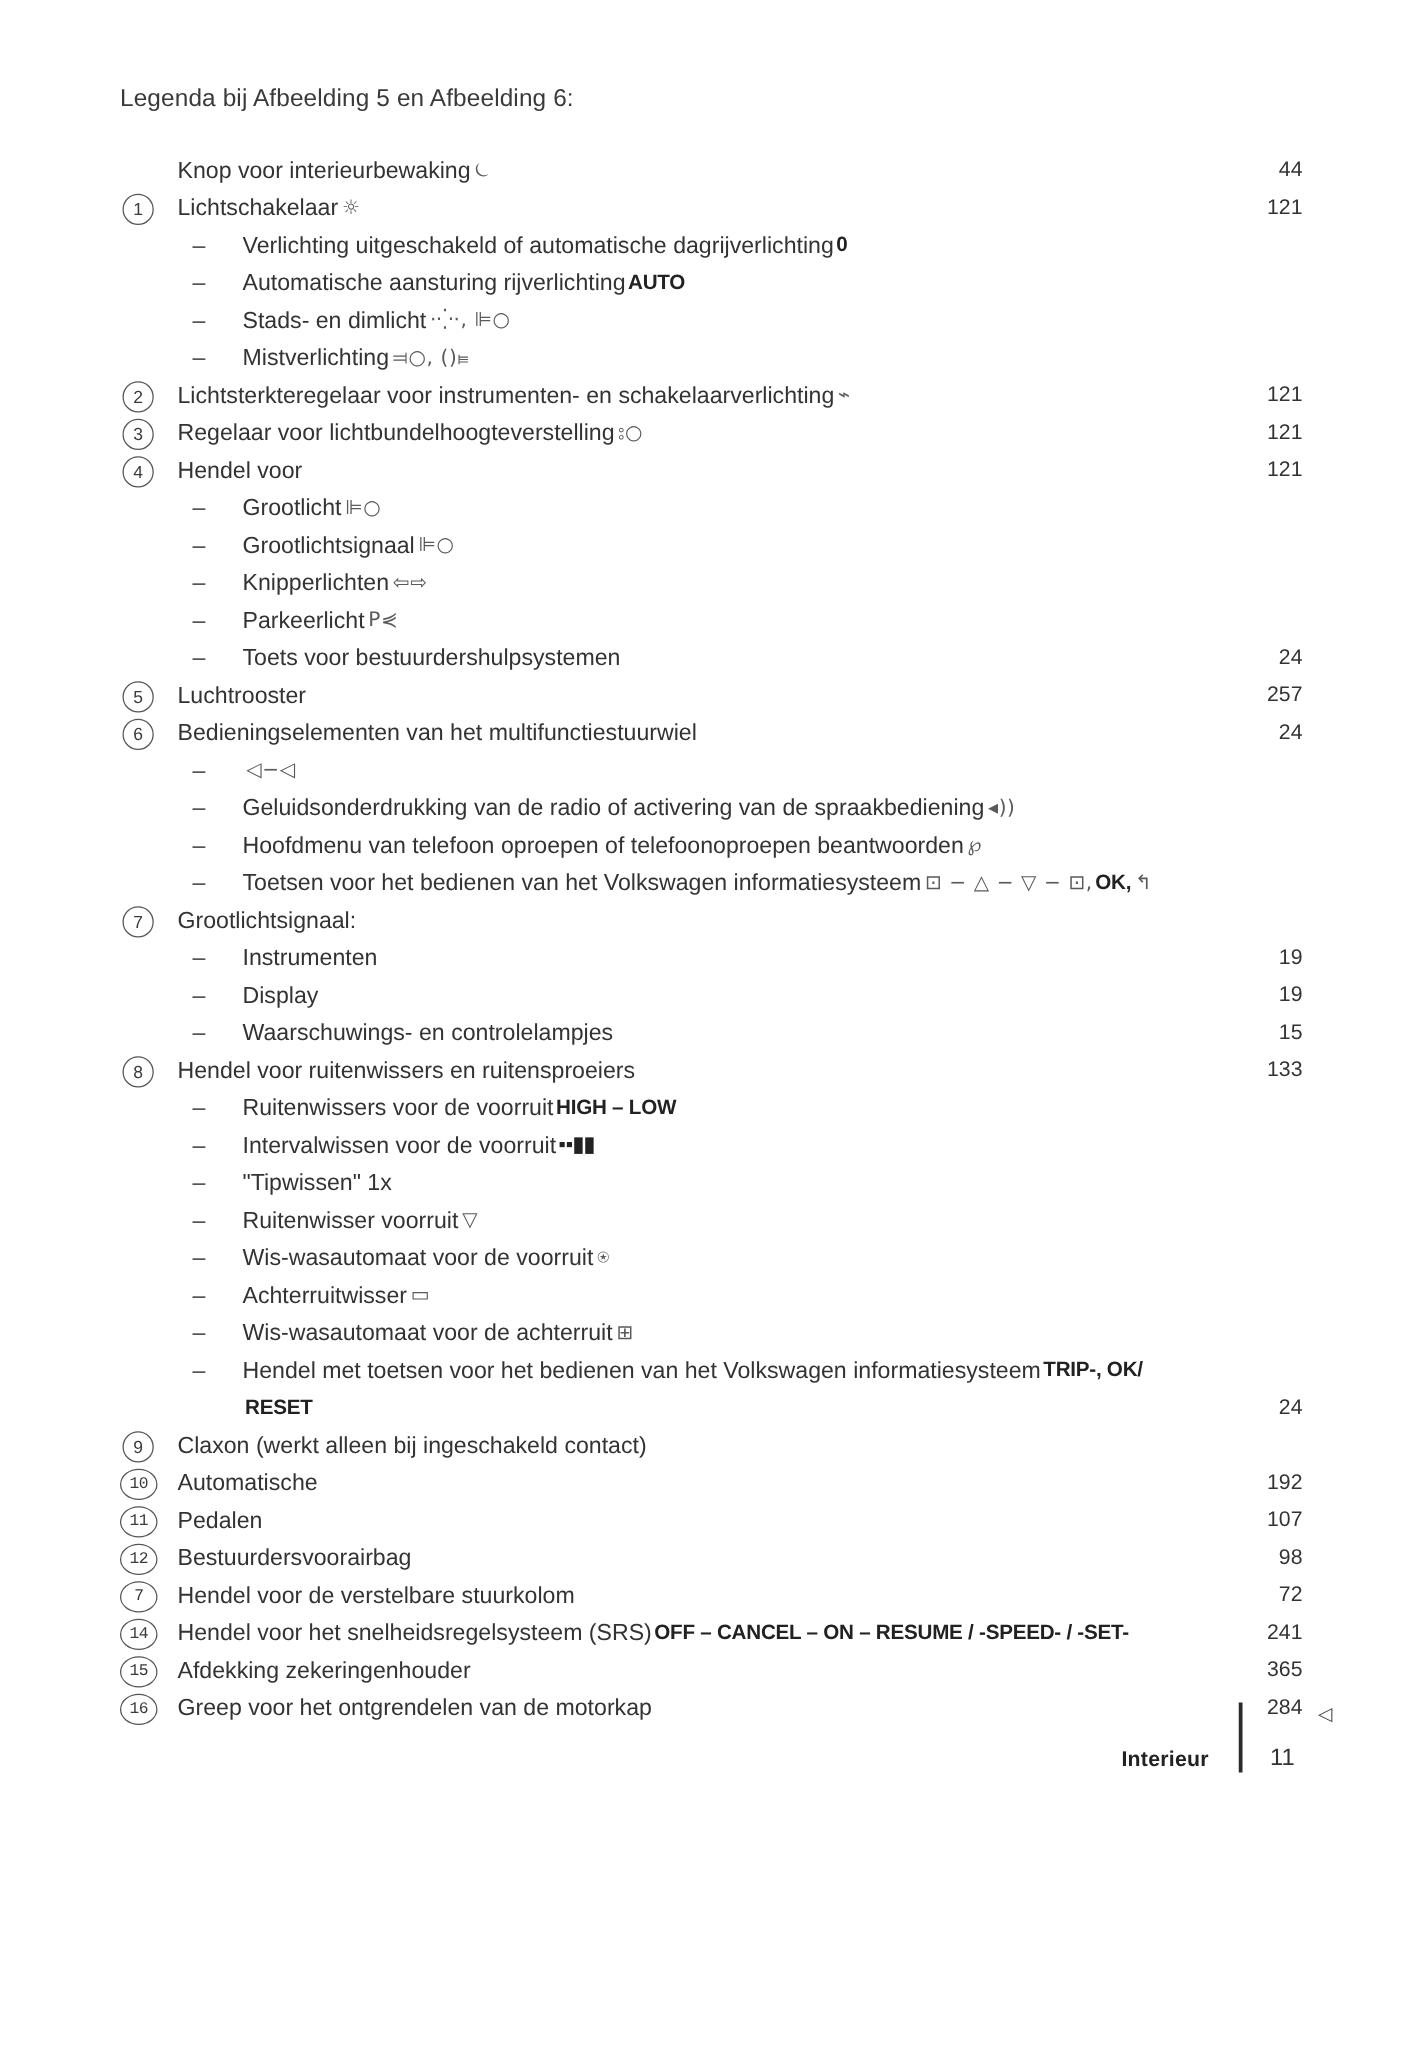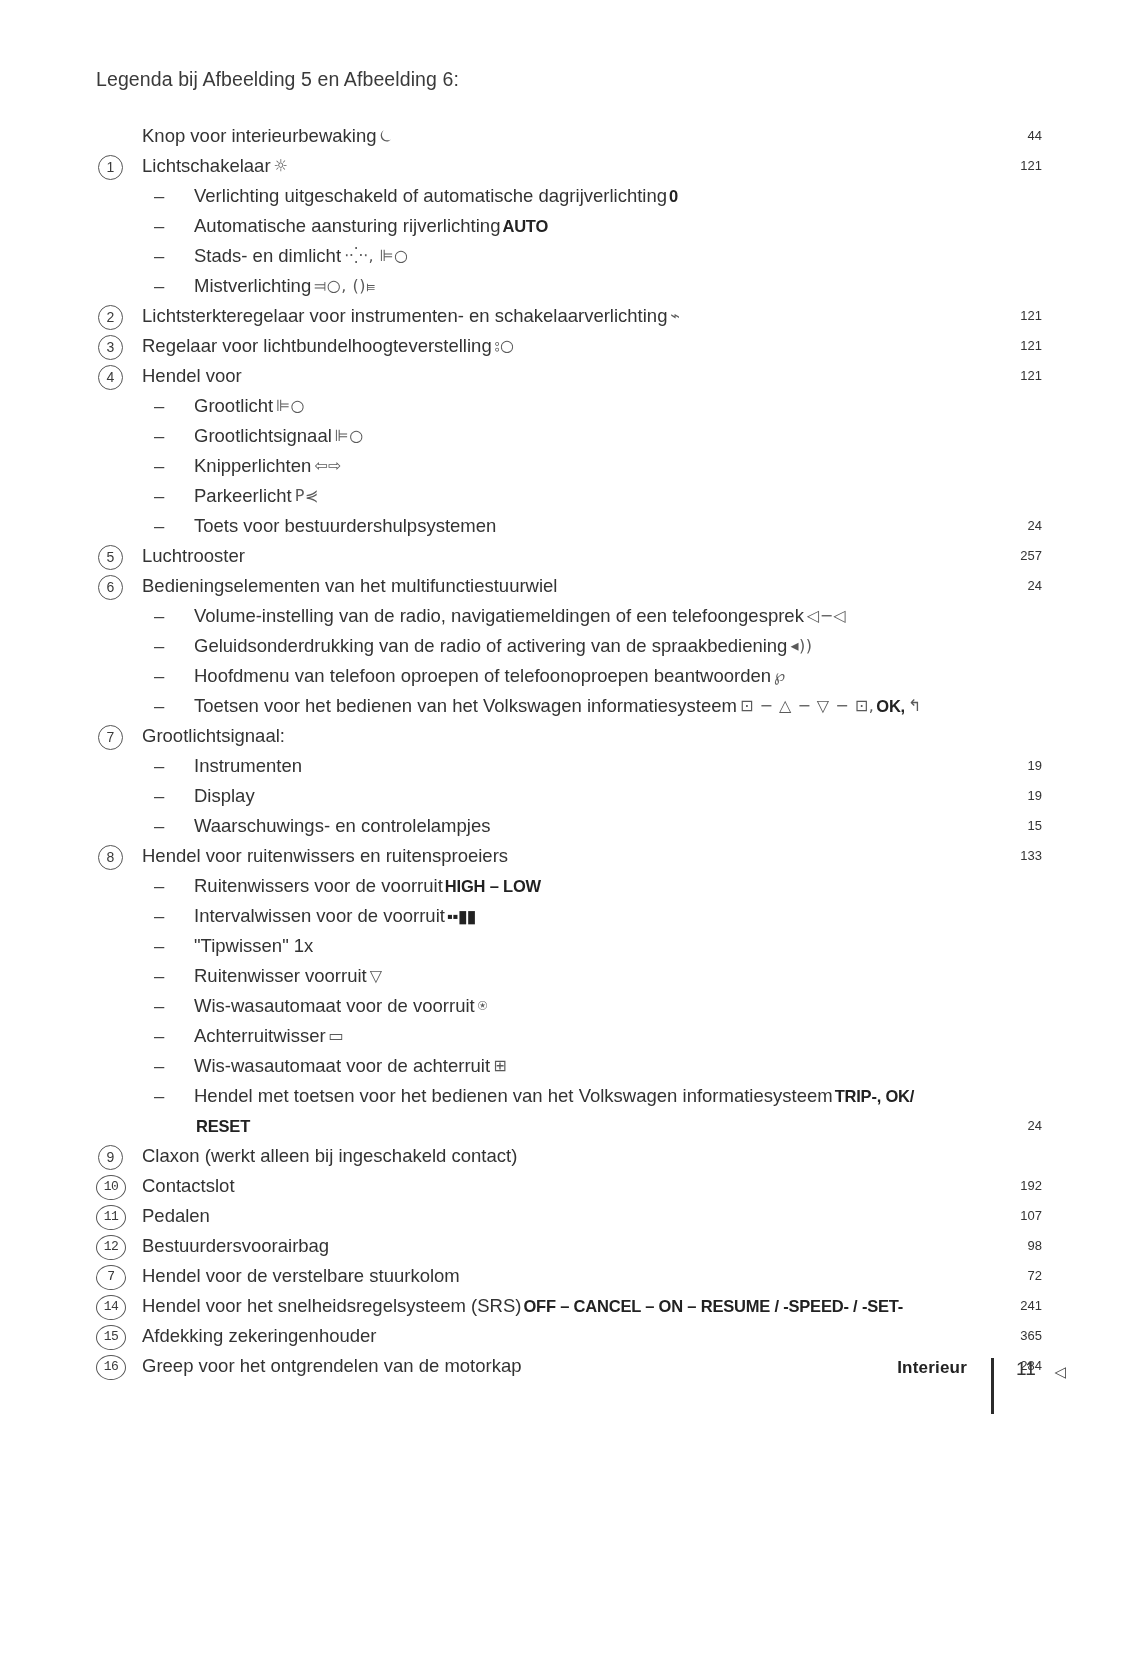--- a/index.html
+++ b/index.html
@@ -100,21 +100,21 @@
     position: relative;
     height: 1px;
     margin: 0 6px;
     overflow: hidden;
   }
   .pageno {
     flex: 0 0 auto;
     width: 54px;
     text-align: right;
     color: #333;
-    font-size: 13px;
+    font-size: 17px;
   }
   
   .leader::after {
     content: "";
     position: absolute;
     left: 0; right: 0;
     bottom: 4px;
     border-bottom: 2px dotted rgba(70,70,70,0.33);
   }
   .row.nodots .leader::after { border-bottom: none; }
@@ -144,21 +144,21 @@
   }
 
   
   .footer {
     position: absolute;
     left: 0;
     right: 0;
     bottom: 92px;
     height: 60px;
     display: flex;
-    align-items: flex-start;
+    align-items: flex-end;
     justify-content: flex-end;
     padding-right: 96px;
   }
   .footer-title {
     font-size: 17px;
     font-weight: bold;
     color: #222;
     letter-spacing: 0.2px;
     padding-right: 24px;
   }
@@ -351,21 +351,20 @@
           <span class="label">Bedieningselementen van het multifunctiestuurwiel</span>
           <span class="leader"></span>
           <span class="pageno">24</span>
         </div>
       </div>
       <div class="row lvl2 nodots">
         <div class="marker">
           <span class="dash">–</span>
         </div>
         <div class="rowbody">
-          <span class="label">Volume-instelling van de radio, navigatiemeldingen of een telefoongesprek</span>
           <span class="sym">◁−◁</span>
           <span class="leader"></span>
           <span class="pageno"></span>
         </div>
       </div>
       <div class="row lvl2 nodots">
         <div class="marker">
           <span class="dash">–</span>
         </div>
         <div class="rowbody">
@@ -552,21 +551,21 @@
           <span class="label">Claxon (werkt alleen bij ingeschakeld contact)</span>
           <span class="leader"></span>
           <span class="pageno"></span>
         </div>
       </div>
       <div class="row lvl1">
         <div class="marker">
           <span class="numcircle wide">10</span>
         </div>
         <div class="rowbody">
-          <span class="label">Contactslot</span>
+          <span class="label">Automatische</span>
           <span class="leader"></span>
           <span class="pageno">192</span>
         </div>
       </div>
       <div class="row lvl1">
         <div class="marker">
           <span class="numcircle wide">11</span>
         </div>
         <div class="rowbody">
           <span class="label">Pedalen</span>

